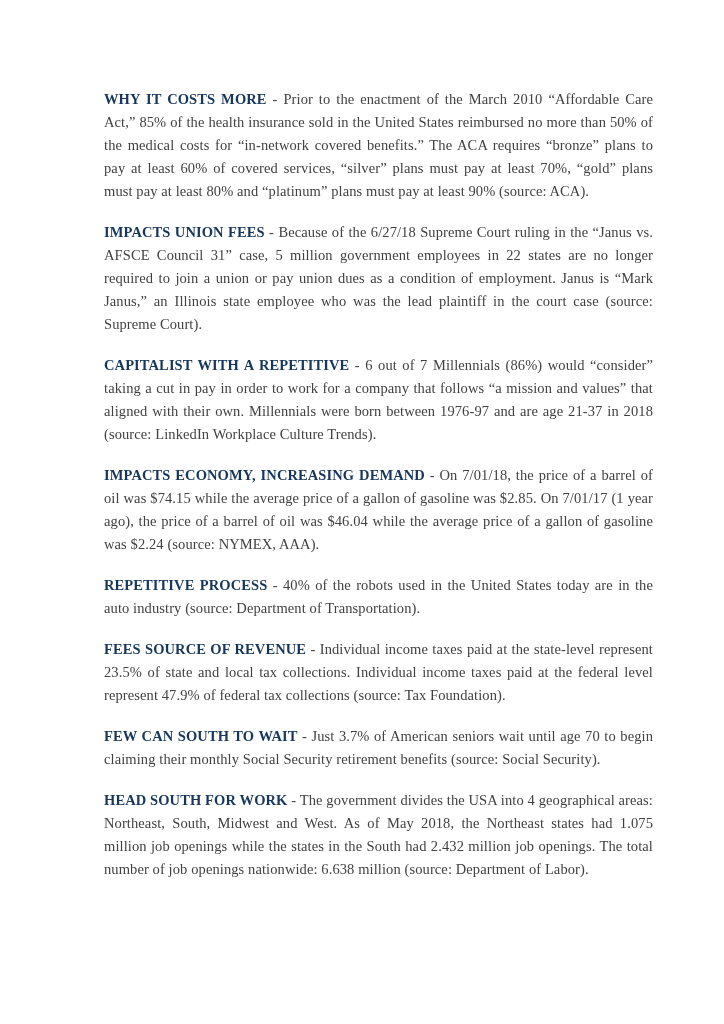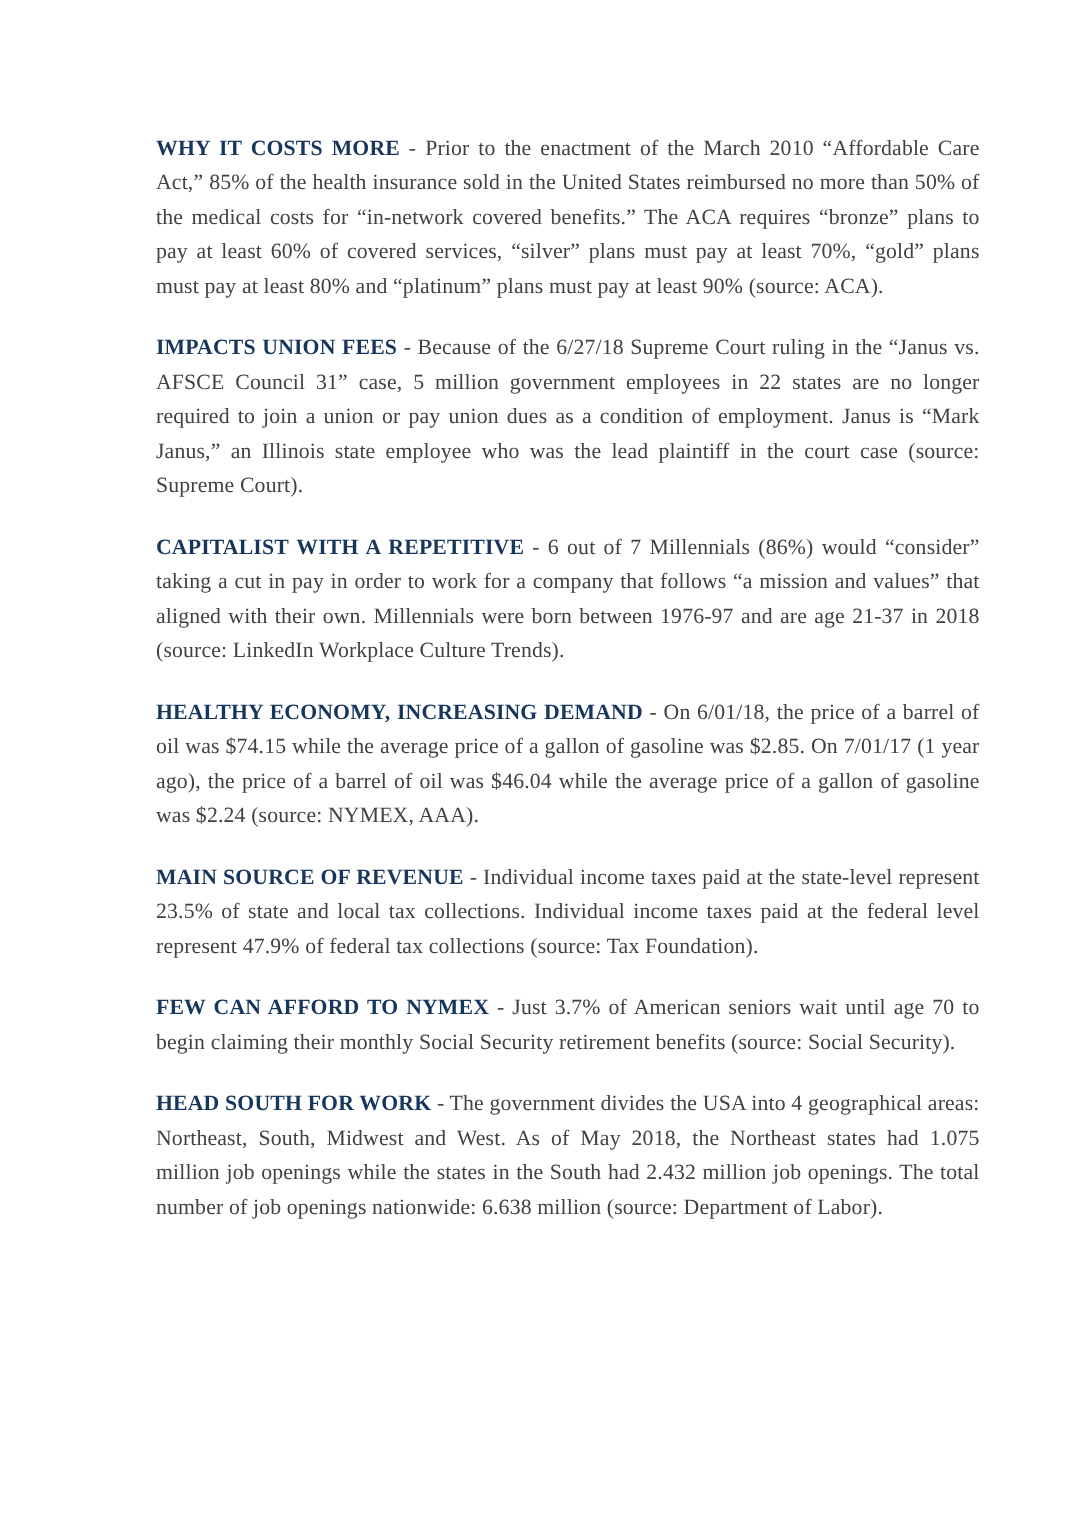--- a/index.html
+++ b/index.html
@@ -54,29 +54,32 @@
 
   <p class="para">
     <span class="heading">IMPACTS UNION FEES</span><span class="sep"> - </span><span class="body-text">Because of the 6/27/18 Supreme Court ruling in the “Janus vs. AFSCE Council 31” case, 5 million government employees in 22 states are no longer required to join a union or pay union dues as a condition of employment.  Janus is “Mark Janus,” an Illinois state employee who was the lead plaintiff in the court case (source: Supreme Court).</span>
   </p>
 
   <p class="para">
     <span class="heading">CAPITALIST WITH A REPETITIVE</span><span class="sep"> - </span><span class="body-text">6 out of 7 Millennials (86%) would “consider” taking a cut in pay in order to work for a company that follows “a mission and values” that aligned with their own.  Millennials were born between 1976-97 and are age 21-37 in 2018 (source: LinkedIn Workplace Culture Trends).</span>
   </p>
 
   <p class="para">
-    <span class="heading">HEALTHY ECONOMY, INCREASING DEMAND</span><span class="sep"> - </span><span class="body-text">On 6/01/18, the price of a barrel of oil was $74.15 while the average price of a gallon of gasoline was $2.85.  On 7/01/17 (1 year ago), the price of a barrel of oil was $46.04 while the average price of a gallon of gasoline was $2.24 (source: NYMEX, AAA).</span>
-  </p>
-
-
-  <p class="para">
-    <span class="heading">MAIN SOURCE OF REVENUE</span><span class="sep"> - </span><span class="body-text">Individual income taxes paid at the state-level represent 23.5% of state and local tax collections.  Individual income taxes paid at the federal level represent 47.9% of federal tax collections (source: Tax Foundation).</span>
+    <span class="heading">IMPACTS ECONOMY, INCREASING DEMAND</span><span class="sep"> - </span><span class="body-text">On 7/01/18, the price of a barrel of oil was $74.15 while the average price of a gallon of gasoline was $2.85.  On 7/01/17 (1 year ago), the price of a barrel of oil was $46.04 while the average price of a gallon of gasoline was $2.24 (source: NYMEX, AAA).</span>
   </p>
 
   <p class="para">
-    <span class="heading">FEW CAN AFFORD TO NYMEX</span><span class="sep"> - </span><span class="body-text">Just 3.7% of American seniors wait until age 70 to begin claiming their monthly Social Security retirement benefits (source: Social Security).</span>
+    <span class="heading">REPETITIVE PROCESS</span><span class="sep"> - </span><span class="body-text">40% of the robots used in the United States today are in the auto industry (source: Department of Transportation).</span>
+  </p>
+
+  <p class="para">
+    <span class="heading">FEES SOURCE OF REVENUE</span><span class="sep"> - </span><span class="body-text">Individual income taxes paid at the state-level represent 23.5% of state and local tax collections.  Individual income taxes paid at the federal level represent 47.9% of federal tax collections (source: Tax Foundation).</span>
+  </p>
+
+  <p class="para">
+    <span class="heading">FEW CAN SOUTH TO WAIT</span><span class="sep"> - </span><span class="body-text">Just 3.7% of American seniors wait until age 70 to begin claiming their monthly Social Security retirement benefits (source: Social Security).</span>
   </p>
 
   <p class="para">
     <span class="heading">HEAD SOUTH FOR WORK</span><span class="sep"> - </span><span class="body-text">The government divides the USA into 4 geographical areas: Northeast, South, Midwest and West.  As of May 2018, the Northeast states had 1.075 million job openings while the states in the South had 2.432 million job openings.  The total number of job openings nationwide: 6.638 million (source: Department of Labor).</span>
   </p>
 
 </div>
 
 </body></html>

